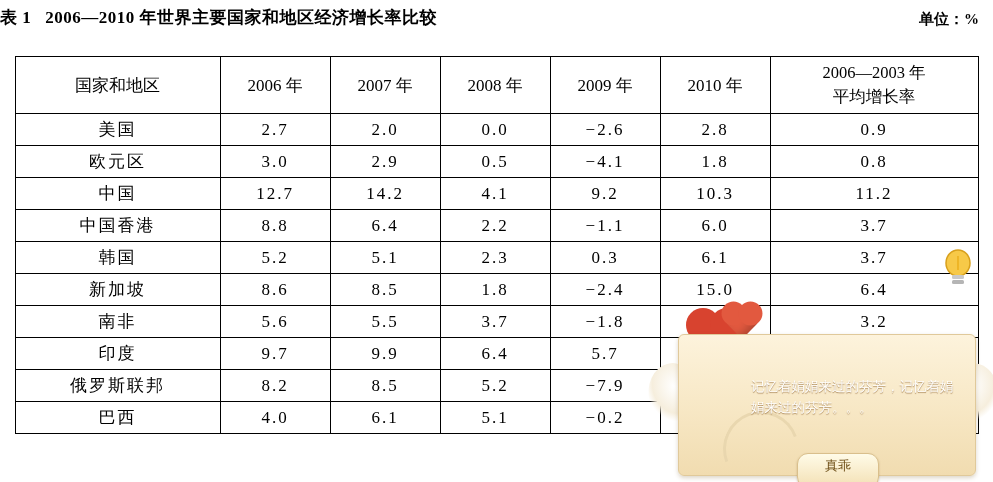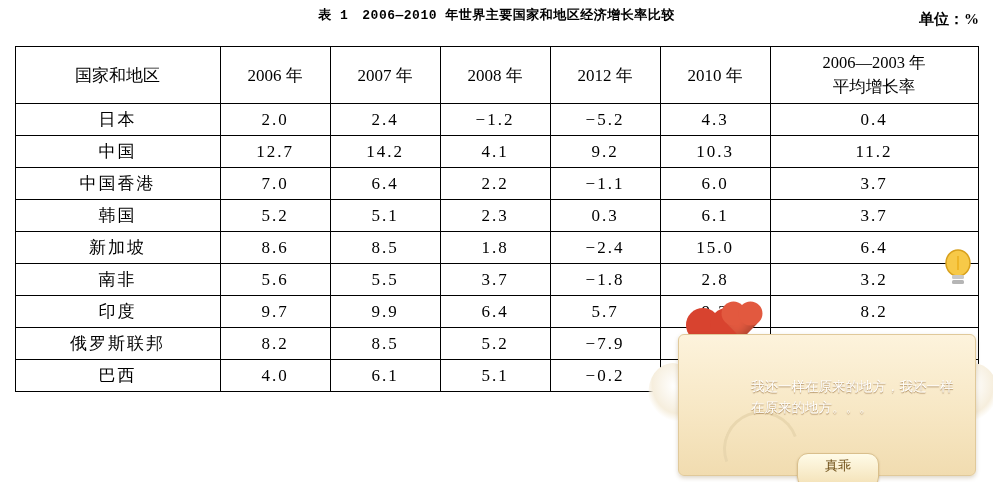--- a/index.html
+++ b/index.html
@@ -19,42 +19,41 @@
     position: relative;
     width: 993px;
     height: 482px;
   }
   .title-row {
     position: relative;
     height: 34px;
     padding-top: 6px;
   }
   .title-center {
-    text-align: center;
-    font-size: 13px;
+    text-align: left;
+    font-size: 17px;
     font-weight: bold;
     letter-spacing: 0.5px;
-    font-family: Liberation Mono, monospace;
   }
   .title-center .tbl-no {
     font-weight: bold;
     margin-right: 14px;
   }
   .unit {
     position: absolute;
     right: 14px;
     top: 10px;
     font-size: 15px;
     font-weight: bold;
     margin-left: 48px;
   }
   table.data {
     border-collapse: collapse;
     width: 963px;
-    margin: 6px auto;
+    margin: 16px auto;
     table-layout: fixed;
   }
   table.data td, table.data th {
     border: 1px solid #000;
     font-weight: normal;
     font-size: 17px;
     text-align: center;
     padding: 0;
   }
   table.data thead td {
@@ -207,52 +206,61 @@
         <col class="col-year">
         <col class="col-year">
       <col class="col-avg">
     </colgroup>
     <thead>
       <tr>
         <td>国家和地区</td>
         <td>2006 年</td>
         <td>2007 年</td>
         <td>2008 年</td>
-        <td>2012 年</td>
+        <td>2009 年</td>
         <td>2010 年</td>
         <td>
           <div class="head-two-line">
             <div>2006—2003 年</div>
             <div>平均增长率</div>
           </div>
         </td>
       </tr>
     </thead>
     <tbody>
       <tr>
-        <td class="name-cell">日本</td>
+        <td class="name-cell">美国</td>
+        <td class="num">2.7</td>
         <td class="num">2.0</td>
-        <td class="num">2.4</td>
-        <td class="num">−1.2</td>
-        <td class="num">−5.2</td>
-        <td class="num">4.3</td>
-        <td class="num">0.4</td>
+        <td class="num">0.0</td>
+        <td class="num">−2.6</td>
+        <td class="num">2.8</td>
+        <td class="num">0.9</td>
+      </tr>
+      <tr>
+        <td class="name-cell">欧元区</td>
+        <td class="num">3.0</td>
+        <td class="num">2.9</td>
+        <td class="num">0.5</td>
+        <td class="num">−4.1</td>
+        <td class="num">1.8</td>
+        <td class="num">0.8</td>
       </tr>
       <tr>
         <td class="name-cell">中国</td>
         <td class="num">12.7</td>
         <td class="num">14.2</td>
         <td class="num">4.1</td>
         <td class="num">9.2</td>
         <td class="num">10.3</td>
         <td class="num">11.2</td>
       </tr>
       <tr>
         <td class="name-cell">中国香港</td>
-        <td class="num">7.0</td>
+        <td class="num">8.8</td>
         <td class="num">6.4</td>
         <td class="num">2.2</td>
         <td class="num">−1.1</td>
         <td class="num">6.0</td>
         <td class="num">3.7</td>
       </tr>
       <tr>
         <td class="name-cell">韩国</td>
         <td class="num">5.2</td>
         <td class="num">5.1</td>
@@ -321,18 +329,18 @@
   <div class="overlay hearts">
     <div class="heart big"></div>
     <div class="heart small"></div>
   </div>
 
   <div class="overlay note">
     <div class="wing-l"></div>
     <div class="wing-r"></div>
     <div class="note-paper">
       <div class="note-swirl"></div>
-      <div class="note-text">我还一样在原来的地方，我还一样在原来的地方。。。</div>
+      <div class="note-text">记忆着娟娟来过的芬芳，记忆着娟娟来过的芬芳。。。</div>
       <div class="note-btn">真乖</div>
     </div>
   </div>
 
 </div>
 
 </body></html>

